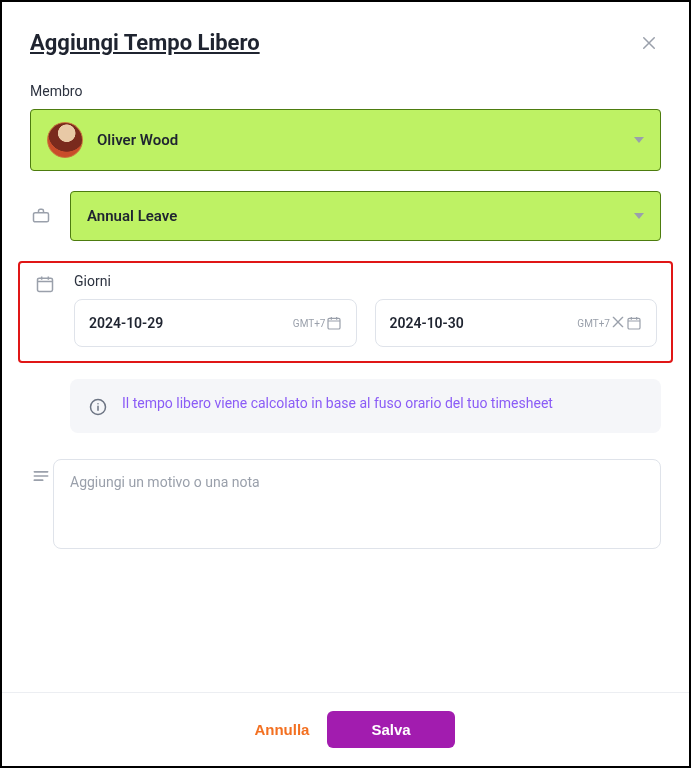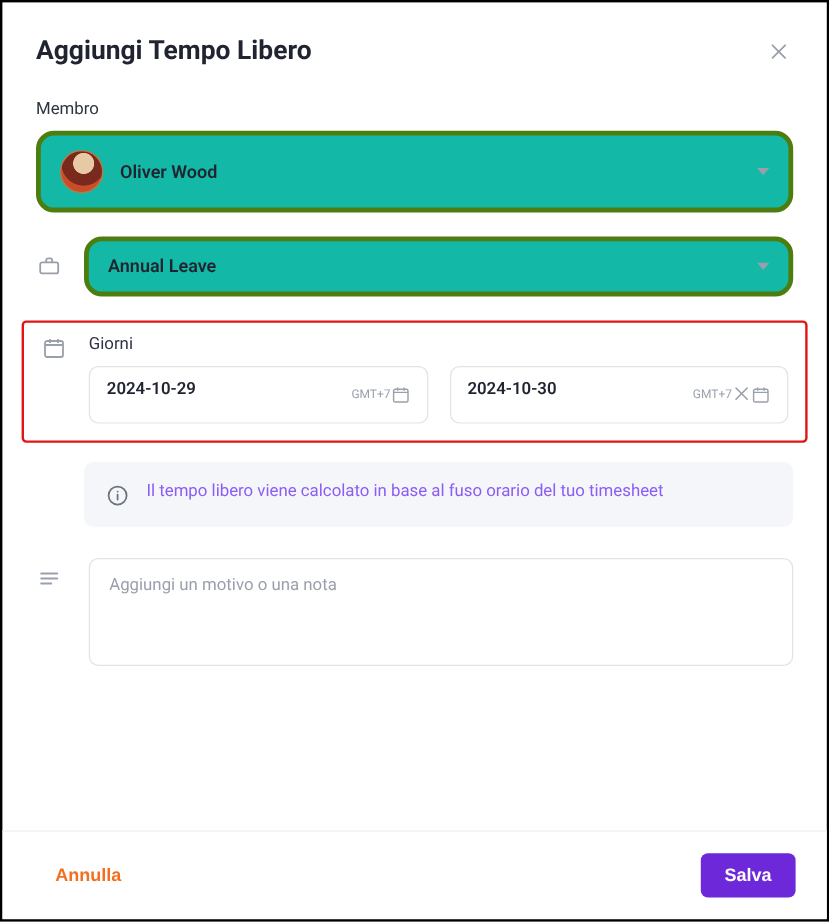--- a/index.html
+++ b/index.html
@@ -13,48 +13,48 @@
     color:#1f2430;
   }
   .modal {
     padding:28px 28px 0 28px;
   }
   .header {
     display:flex; align-items:center; justify-content:space-between;
     margin-bottom:28px;
   }
   .title {
-    font-size:22px; font-weight:700; color:#1f2430;
+    font-size:22px; font-weight:700; color:#1f2430;text-decoration:underline;
   }
   .close-btn {
     width:24px; height:24px; color:#9aa0ab; cursor:pointer;
     display:flex; align-items:center; justify-content:center;
   }
   .close-btn svg { width:18px; height:18px; stroke:#9aa0ab; }
 
   .label-sm { font-size:14px; color:#2d3340; margin-bottom:10px; }
 
   .select-row {
     display:flex; align-items:center; gap:18px; margin-bottom:20px;
   }
   .row-icon {
     width:22px; height:22px; flex:0 0 22px;
     display:flex; align-items:center; justify-content:center;
     color:#9aa0ab;
   }
   .row-icon svg { width:20px; height:20px; stroke:#9aa0ab; fill:none; }
   .select-box {
     flex:1;
-    border:4px solid #4d7c0f;
-    border-radius:15px;
+    border:1px solid #4d7c0f;
+    border-radius:4px;
     padding:12px 16px;
     display:flex; align-items:center; justify-content:space-between;
     min-height:50px;
     cursor:pointer;
-    background:#14b8a6;
+    background:#bef264;
   }
   .select-box .left {
     display:flex; align-items:center; gap:14px;
   }
   .avatar {
     width:36px; height:36px; border-radius:50%;
     background: radial-gradient(circle at 55% 30%, #e8c9a6 0 28%, #7a2a1d 30% 60%, #c94d2a 62% 100%);
     border:1px solid #c9763c;
     flex:0 0 36px;
   }
@@ -78,21 +78,21 @@
   }
   .giorni-content { flex:1; }
   .date-pair {
     display:flex; gap:18px; margin-top:10px;
   }
   .date-input {
     flex:1;
     border:1px solid #dfe3ea;
     border-radius:8px;
     padding:10px 14px;
-    display:flex; justify-content:space-between;
+    display:flex; align-items:center; justify-content:space-between;
     background:#fff;
     min-height:48px;
   }
   .date-input .val { font-weight:600; font-size:14px; }
   .date-input .meta { display:flex; align-items:center; gap:0; color:#9aa0ab; font-size:10px; }
   .date-input .meta svg { width:16px; height:16px; stroke:#9aa0ab; fill:none; }
   .mini-x svg { width:12px; height:12px; stroke:#9aa0ab; }
 
   .checkbox-row {
     display:flex; align-items:center; gap:12px;
@@ -114,49 +114,49 @@
     margin-bottom:26px;
   }
   .info-icon {
     width:20px; height:20px; flex:0 0 20px; margin-top:2px;
   }
   .info-icon svg { width:20px; height:20px; stroke:#6c7483; fill:none; }
   .info-title { font-weight:700; font-size:14px; margin-bottom:4px; color:#1f2430; }
   .info-sub { font-size:14px; color:#8b5cf6; }
 
   .note-row {
-    display:flex; gap:22px; align-items:flex-start;justify-content:flex-end;
+    display:flex; gap:1px; align-items:flex-start;justify-content:flex-end;
   }
   .note-row .row-icon { margin-top:6px; }
   .note-area {
     flex:1;
     border:1px solid #dfe3ea; border-radius:8px;
     min-height:90px;
     padding:14px 16px;
     font-size:14px;
     color:#9aa0ab;
     resize:none;
     font-family:inherit;
   }
   .note-area::placeholder { color:#9aa0ab; }
 
   .footer {
     position:absolute; bottom:0; left:0; right:0;
     border-top:1px solid #eceef2;
     padding:18px 26px;
-    display:flex; justify-content:space-between; align-items:center; 
+    display:flex; justify-content:center; align-items:center; 
     background:#fff;
   }
   .btn-cancel {
     color:#f37021; font-weight:600; font-size:15px;
     background:none; border:none; padding:10px 18px; cursor:pointer;
   }
   .btn-save {
-    background:#6d28d9; color:#fff; font-weight:600; font-size:15px;
-    border:none; border-radius:6px; padding:10px 20px; cursor:pointer;
+    background:#a21caf; color:#fff; font-weight:600; font-size:15px;
+    border:none; border-radius:6px; padding:10px 44px; cursor:pointer;
   }
 </style>
 </head>
 <body>
 
 <div class="modal">
 
   <div class="header">
     <div class="title">Aggiungi Tempo Libero</div>
     <div class="close-btn">

